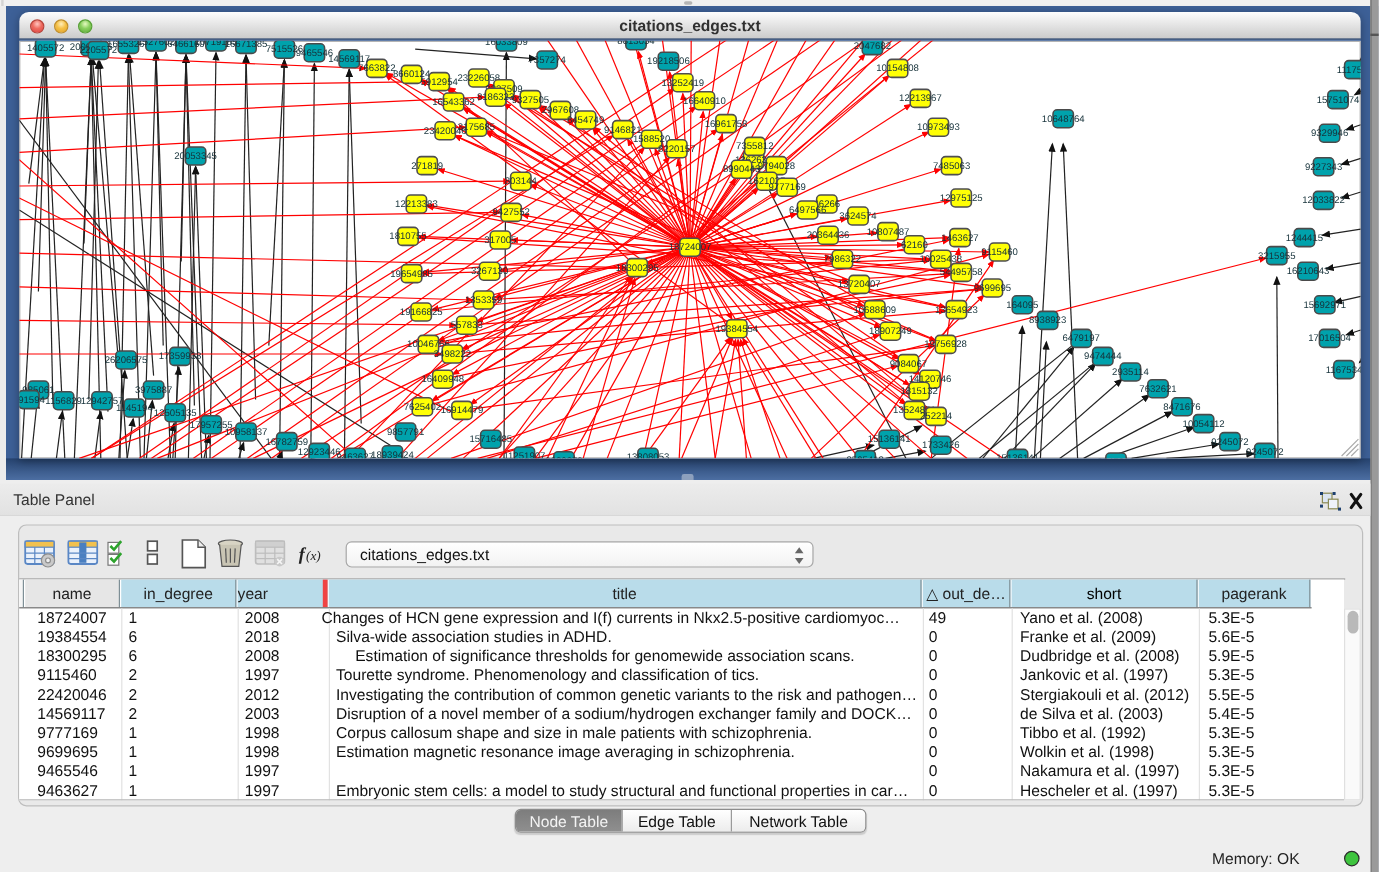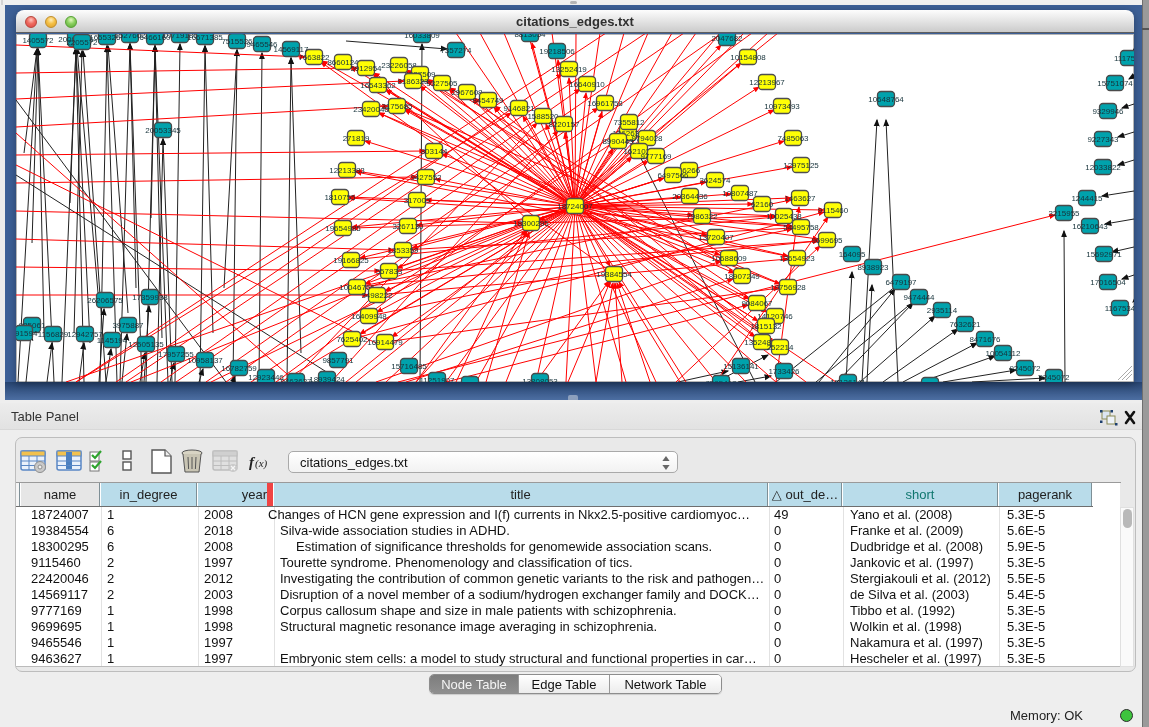--- a/index.html
+++ b/index.html
@@ -638,24 +638,24 @@
       <path d="M5 1 L8.6 6 H1.4 z" fill="#666"></path>
       <path d="M5 15 L8.6 10 H1.4 z" fill="#666"></path>
     </svg>
 </div>
 
 <div class="abs" style="left:16px;top:482px;width:1105px;height:1px;background:#9a9a9a"></div>
 <div class="abs" style="left:16px;top:483px;width:1104px;height:184px;background:#fff"></div>
 <div style="position:absolute;left:16px;top:483px;width:4px;height:23px;background:#f5f5f5;border-right:1px solid #7e8f96;line-height:23px;text-align:center;font-size:13px;color:#222;overflow:hidden;white-space:nowrap"></div>
 <div style="position:absolute;left:21px;top:483px;width:79px;height:23px;background:#e6e6e6;border-right:1px solid #7e8f96;line-height:23px;text-align:center;font-size:13px;color:#222;overflow:hidden;white-space:nowrap">name</div>
 <div style="position:absolute;left:101px;top:483px;width:96px;height:23px;background:#b9dcea;border-right:1px solid #7e8f96;line-height:23px;text-align:center;font-size:13px;color:#222;overflow:hidden;white-space:nowrap">in_degree</div>
-<div style="position:absolute;left:198px;top:483px;width:75px;height:23px;background:#b9dcea;border-right:6px solid #ef4444;line-height:23px;text-align:right;font-size:13px;color:#222;overflow:hidden;white-space:nowrap">year</div>
+<div style="position:absolute;left:198px;top:483px;width:75px;height:23px;background:#b9dcea;border-right:4px solid #ef4444;line-height:23px;text-align:left;font-size:13px;color:#222;overflow:hidden;white-space:nowrap">year</div>
 <div style="position:absolute;left:274px;top:483px;width:494px;height:23px;background:#b9dcea;border-right:1px solid #7e8f96;line-height:23px;text-align:center;font-size:13px;color:#222;overflow:hidden;white-space:nowrap">title</div>
 <div style="position:absolute;left:769px;top:483px;width:73px;height:23px;background:#b9dcea;border-right:1px solid #7e8f96;line-height:23px;text-align:center;font-size:13px;color:#222;overflow:hidden;white-space:nowrap">△ out_de…</div>
-<div style="position:absolute;left:843px;top:483px;width:155px;height:23px;background:#b9dcea;border-right:1px solid #7e8f96;line-height:23px;text-align:center;font-size:13px;color:#0f766e;overflow:hidden;white-space:nowrap">short</div>
+<div style="position:absolute;left:843px;top:483px;width:155px;height:23px;background:#b9dcea;border-right:1px solid #7e8f96;line-height:23px;text-align:center;font-size:13px;color:#000000;overflow:hidden;white-space:nowrap">short</div>
 <div style="position:absolute;left:999px;top:483px;width:93px;height:23px;background:#b9dcea;border-right:1px solid #7e8f96;line-height:23px;text-align:center;font-size:13px;color:#222;overflow:hidden;white-space:nowrap">pagerank</div>
 <div class="abs" style="left:16px;top:506px;width:1077px;height:1px;background:#6e6e6e"></div>
 <div style="position:absolute;left:101px;top:507px;width:1px;height:160px;background:#e2e2e2"></div>
 <div style="position:absolute;left:198px;top:507px;width:1px;height:160px;background:#e2e2e2"></div>
 <div style="position:absolute;left:274px;top:507px;width:1px;height:160px;background:#e2e2e2"></div>
 <div style="position:absolute;left:769px;top:507px;width:1px;height:160px;background:#e2e2e2"></div>
 <div style="position:absolute;left:843px;top:507px;width:1px;height:160px;background:#e2e2e2"></div>
 <div style="position:absolute;left:999px;top:507px;width:1px;height:160px;background:#e2e2e2"></div>
 <div style="position:absolute;left:16px;top:507px;width:1104px;height:16px;line-height:16px;font-size:13px;color:#111">
     <span style="position:absolute;left:15px;white-space:nowrap">18724007</span>
@@ -717,21 +717,21 @@
     <span style="position:absolute;left:188px;white-space:nowrap">1998</span>
     <span style="position:absolute;left:264px;white-space:nowrap">Corpus callosum shape and size in male patients with schizophrenia.</span>
     <span style="position:absolute;left:758px;white-space:nowrap">0</span>
     <span style="position:absolute;left:834px;white-space:nowrap">Tibbo et al. (1992)</span>
     <span style="position:absolute;left:991px;white-space:nowrap">5.3E‑5</span>
   </div>
 <div style="position:absolute;left:16px;top:619px;width:1104px;height:16px;line-height:16px;font-size:13px;color:#111">
     <span style="position:absolute;left:15px;white-space:nowrap">9699695</span>
     <span style="position:absolute;left:91px;white-space:nowrap">1</span>
     <span style="position:absolute;left:188px;white-space:nowrap">1998</span>
-    <span style="position:absolute;left:264px;white-space:nowrap">Structural magnetic resonance image averaging in schizophrenia.</span>
+    <span style="position:absolute;left:264px;white-space:nowrap">Estimation magnetic resonance image averaging in schizophrenia.</span>
     <span style="position:absolute;left:758px;white-space:nowrap">0</span>
     <span style="position:absolute;left:834px;white-space:nowrap">Wolkin et al. (1998)</span>
     <span style="position:absolute;left:991px;white-space:nowrap">5.3E‑5</span>
   </div>
 <div style="position:absolute;left:16px;top:635px;width:1104px;height:16px;line-height:16px;font-size:13px;color:#111">
     <span style="position:absolute;left:15px;white-space:nowrap">9465546</span>
     <span style="position:absolute;left:91px;white-space:nowrap">1</span>
     <span style="position:absolute;left:188px;white-space:nowrap">1997</span>
     <span style="position:absolute;left:758px;white-space:nowrap">0</span>
     <span style="position:absolute;left:834px;white-space:nowrap">Nakamura et al. (1997)</span>

